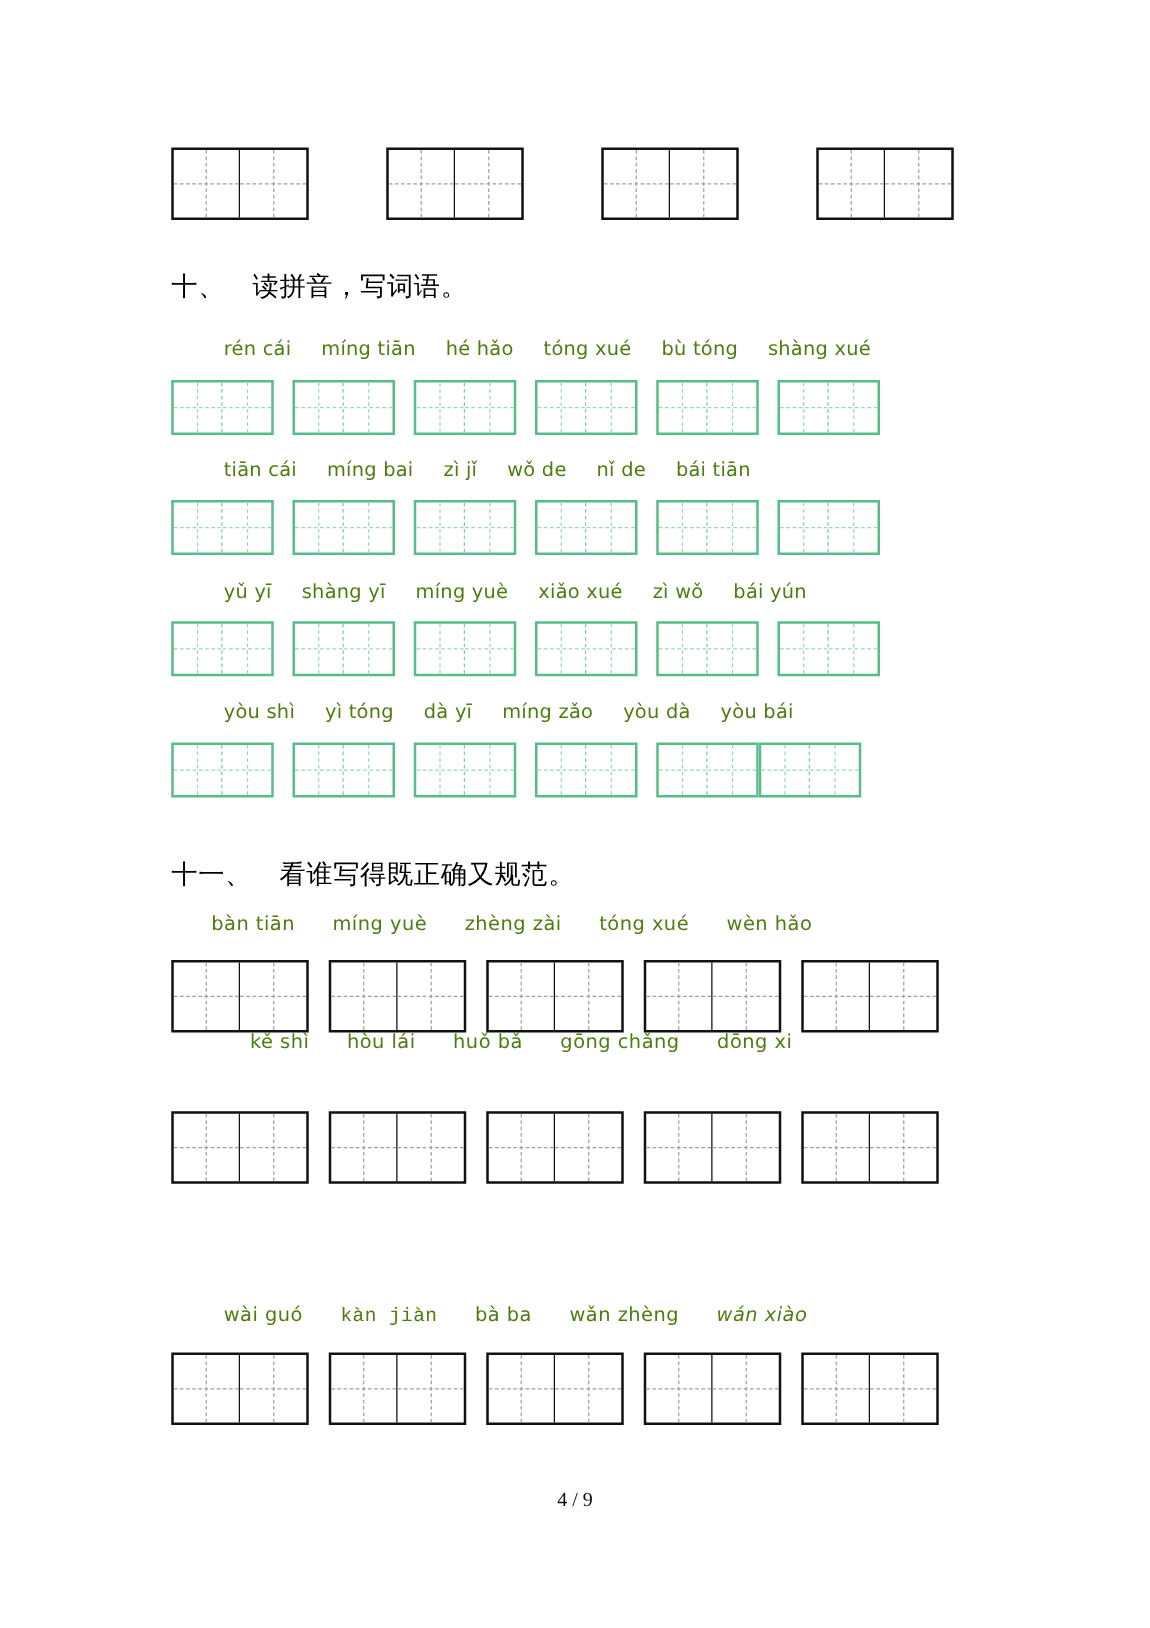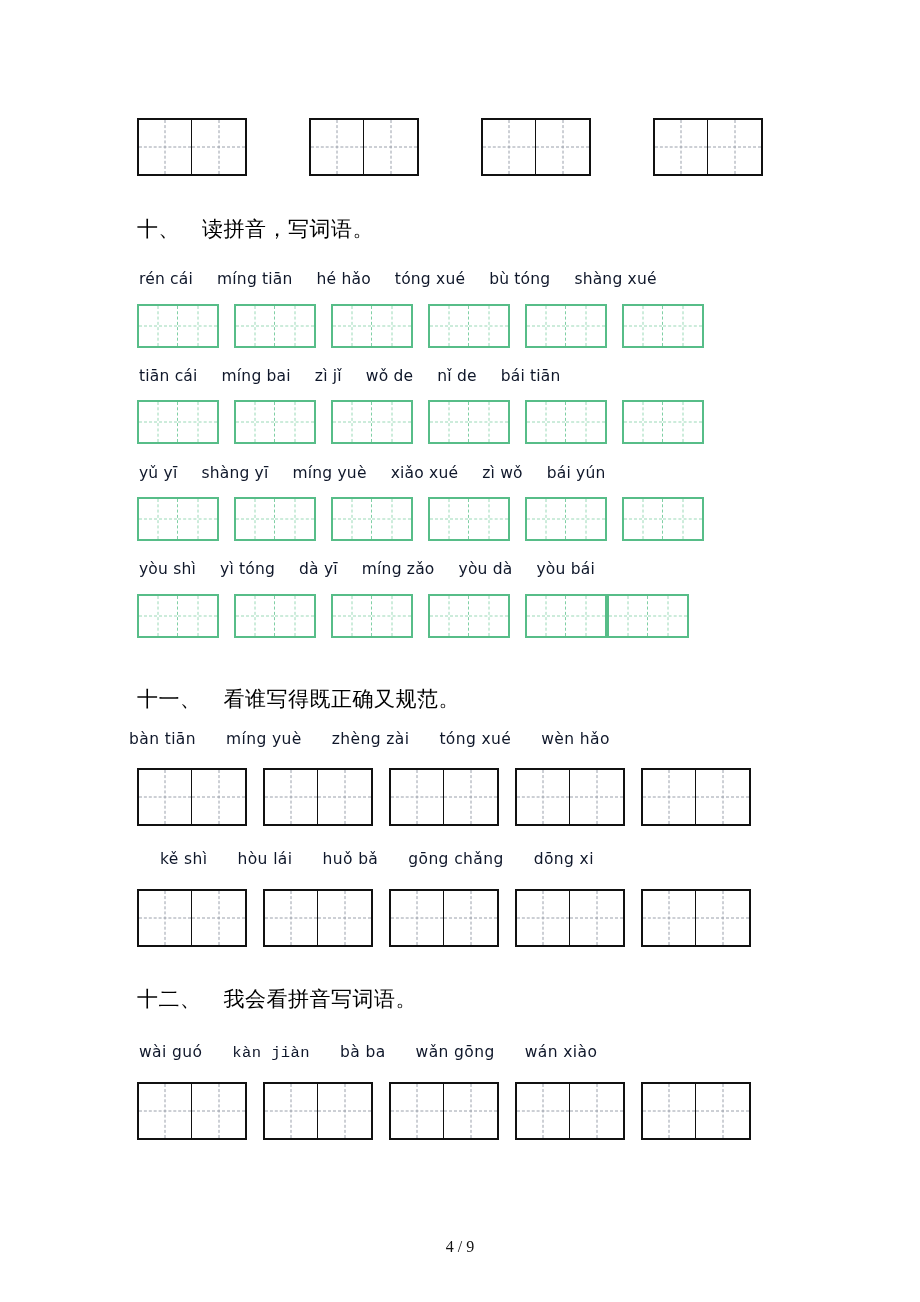--- a/index.html
+++ b/index.html
@@ -107,21 +107,22 @@
     white-space: nowrap;
     color: #000;
   }
   .heading .num { margin-right: 22px; }
 
   .pinyinrow {
     position: absolute;
     font-family: "DejaVu Sans", sans-serif;
     font-size: 15.5px;
     white-space: nowrap;
-    color: #0f172a;
+    color: #4d7c0f;
+    margin-left: 40px;
   }
   .pinyinrow .w { display: inline-block; }
 
   .footer {
     position: absolute;
     left: 0;
     width: 920px;
     text-align: center;
     font-family: "Liberation Serif", "DejaVu Serif", serif;
     font-size: 16px;
@@ -289,21 +290,21 @@
       <div class="gridbox black sz-black">
         <div class="cell"></div>
         <div class="cell"></div>
       </div>
       <div class="gridbox black sz-black">
         <div class="cell"></div>
         <div class="cell"></div>
       </div>
     </div>
 
-  <div class="pinyinrow" style="left:160px; top:850px; letter-spacing:0.4px;"><span class="w" style="margin-right: 30px;">kě  shì</span><span class="w" style="margin-right: 30px;">hòu  lái</span><span class="w" style="margin-right: 30px;">huǒ  bǎ</span><span class="w" style="margin-right: 30px;">gōng chǎng</span><span class="w" style="margin-right: 0px;">dōng  xi</span></div>
+  <div class="pinyinrow" style="left:160px; top:824px; letter-spacing:0.4px;"><span class="w" style="margin-right: 30px;">kě  shì</span><span class="w" style="margin-right: 30px;">hòu  lái</span><span class="w" style="margin-right: 30px;">huǒ  bǎ</span><span class="w" style="margin-right: 30px;">gōng chǎng</span><span class="w" style="margin-right: 0px;">dōng  xi</span></div>
   <div class="boxrow" style="left:137px; top:889px; gap:16px;">
       <div class="gridbox black sz-black">
         <div class="cell"></div>
         <div class="cell"></div>
       </div>
       <div class="gridbox black sz-black">
         <div class="cell"></div>
         <div class="cell"></div>
       </div>
       <div class="gridbox black sz-black">
@@ -313,25 +314,22 @@
       <div class="gridbox black sz-black">
         <div class="cell"></div>
         <div class="cell"></div>
       </div>
       <div class="gridbox black sz-black">
         <div class="cell"></div>
         <div class="cell"></div>
       </div>
     </div>
 
-  <div class="heading" style="left:137px; top:985px;">
-    <span class="num">十二、</span><span>我会看拼音写词语。</span>
-  </div>
-
-  <div class="pinyinrow" style="left:139px; top:1043px; letter-spacing:0.4px;"><span class="w" style="margin-right: 30px;">wài  guó</span><span class="w" style="margin-right: 30px; font-family: Liberation Mono, monospace;">kàn  jiàn</span><span class="w" style="margin-right: 30px;">bà  ba</span><span class="w" style="margin-right: 30px;">wǎn gōng</span><span class="w" style="margin-right: 0px;">wán  xiào</span></div>
+
+  <div class="pinyinrow" style="left:139px; top:1043px; letter-spacing:0.4px;"><span class="w" style="margin-right: 30px;">wài  guó</span><span class="w" style="margin-right: 30px; font-family: Liberation Mono, monospace;">kàn  jiàn</span><span class="w" style="margin-right: 30px;">bà  ba</span><span class="w" style="margin-right: 30px;">wǎn zhèng</span><span class="w" style="margin-right: 0px; font-style: italic;">wán  xiào</span></div>
   <div class="boxrow" style="left:137px; top:1082px; gap:16px;">
       <div class="gridbox black sz-black">
         <div class="cell"></div>
         <div class="cell"></div>
       </div>
       <div class="gridbox black sz-black">
         <div class="cell"></div>
         <div class="cell"></div>
       </div>
       <div class="gridbox black sz-black">
@@ -341,15 +339,15 @@
       <div class="gridbox black sz-black">
         <div class="cell"></div>
         <div class="cell"></div>
       </div>
       <div class="gridbox black sz-black">
         <div class="cell"></div>
         <div class="cell"></div>
       </div>
     </div>
 
-  <div class="footer" style="top:1238px;font-family:Liberation Serif, serif;">4 / 9</div>
+  <div class="footer" style="top:1192px;font-family:Liberation Serif, serif;">4 / 9</div>
 
 </div>
 
 </body></html>

